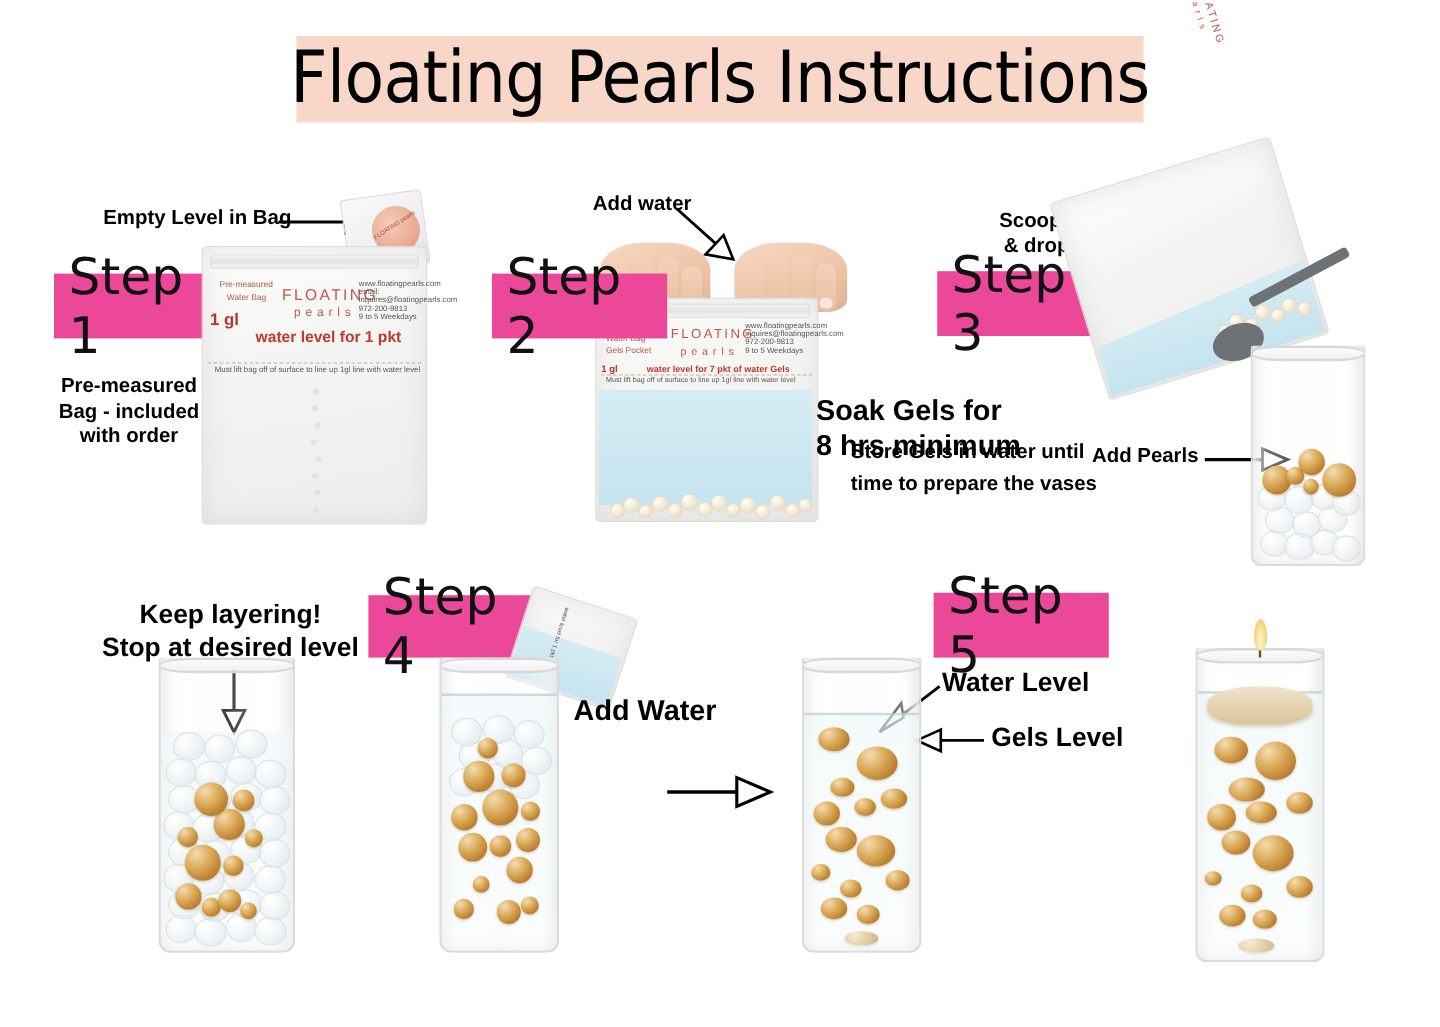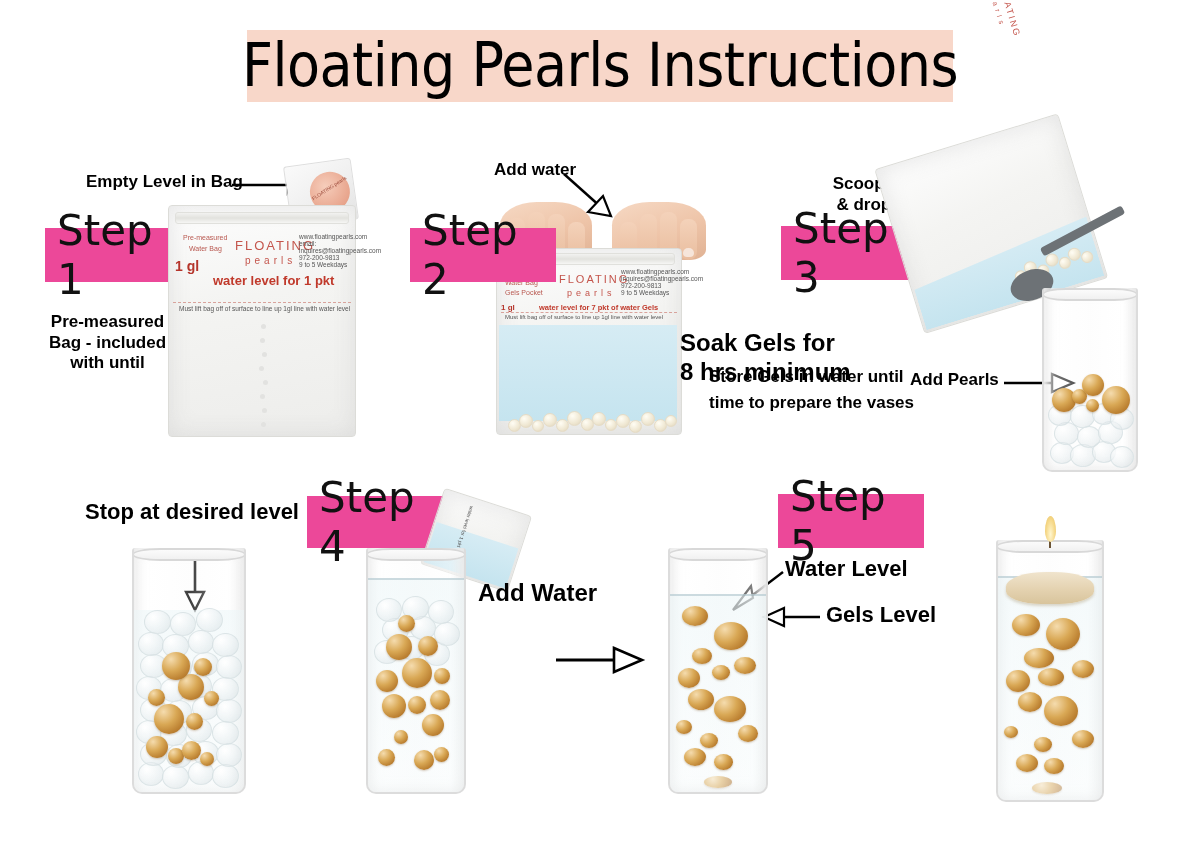--- a/index.html
+++ b/index.html
@@ -149,21 +149,21 @@
   <div class="packet-seal" style="left:22px;top:10px;width:40px;height:40px;">
     <div class="brandmark" style="position:absolute;left:0;right:0;top:14px;transform:rotate(-25deg);">FLOATING pearls</div>
   </div>
 </div>
 
 <div class="abs step-badge" style="left:45px;top:228px;width:118px;height:50px;">Step 1</div>
 
 <div class="abs callout c18 center" style="left:40px;top:312px;width:135px;">
   <div>Pre-measured</div>
   <div>Bag - included</div>
-  <div>with until</div>
+  <div>with order</div>
 </div>
 
 <div class="abs bag" style="left:168px;top:205px;width:186px;height:230px;">
   <div class="bag-zip" style="top:6px;"></div>
 
   <div class="bag-label" style="top:26px;height:70px;">
     <div class="abs lbl-sm" style="left:14px;top:2px;">Pre-measured</div>
     <div class="abs lbl-sm" style="left:20px;top:13px;">Water Bag</div>
     <div class="abs lbl-brand" style="left:66px;top:6px;">FLOATING</div>
     <div class="abs lbl-brand2" style="left:76px;top:23px;">pearls</div>
@@ -332,20 +332,21 @@
   <div class="clearbead" style="left:48px;bottom:45px;width:22px;height:20px;"></div>
   <div class="clearbead" style="left:66px;bottom:40px;width:22px;height:20px;"></div>
   <div class="pearl" style="left:8px;bottom:58px;width:24px;height:24px;"></div>
   <div class="pearl" style="left:28px;bottom:66px;width:15px;height:15px;"></div>
   <div class="pearl" style="left:38px;bottom:74px;width:22px;height:22px;"></div>
   <div class="pearl" style="left:42px;bottom:58px;width:13px;height:13px;"></div>
   <div class="pearl" style="left:58px;bottom:56px;width:28px;height:28px;"></div>
 </div>
 
 <div class="abs callout c22 center" style="left:62px;top:498px;width:260px;line-height:1.25;">
+  <div>Keep layering!</div>
   <div>Stop at desired level</div>
 </div>
 <svg class="abs" style="left:182px;top:556px;" width="26" height="56">
   <line x1="13" y1="0" x2="13" y2="38" stroke="#000" stroke-width="2.6"></line>
   <polygon points="4,36 22,36 13,54" fill="#fff" stroke="#000" stroke-width="2.4"></polygon>
 </svg>
 
 <div class="abs vase" style="left:132px;top:548px;width:110px;height:244px;">
   <div class="vase-rim"></div>
   <div class="vase-water" style="height:182px;"></div>

